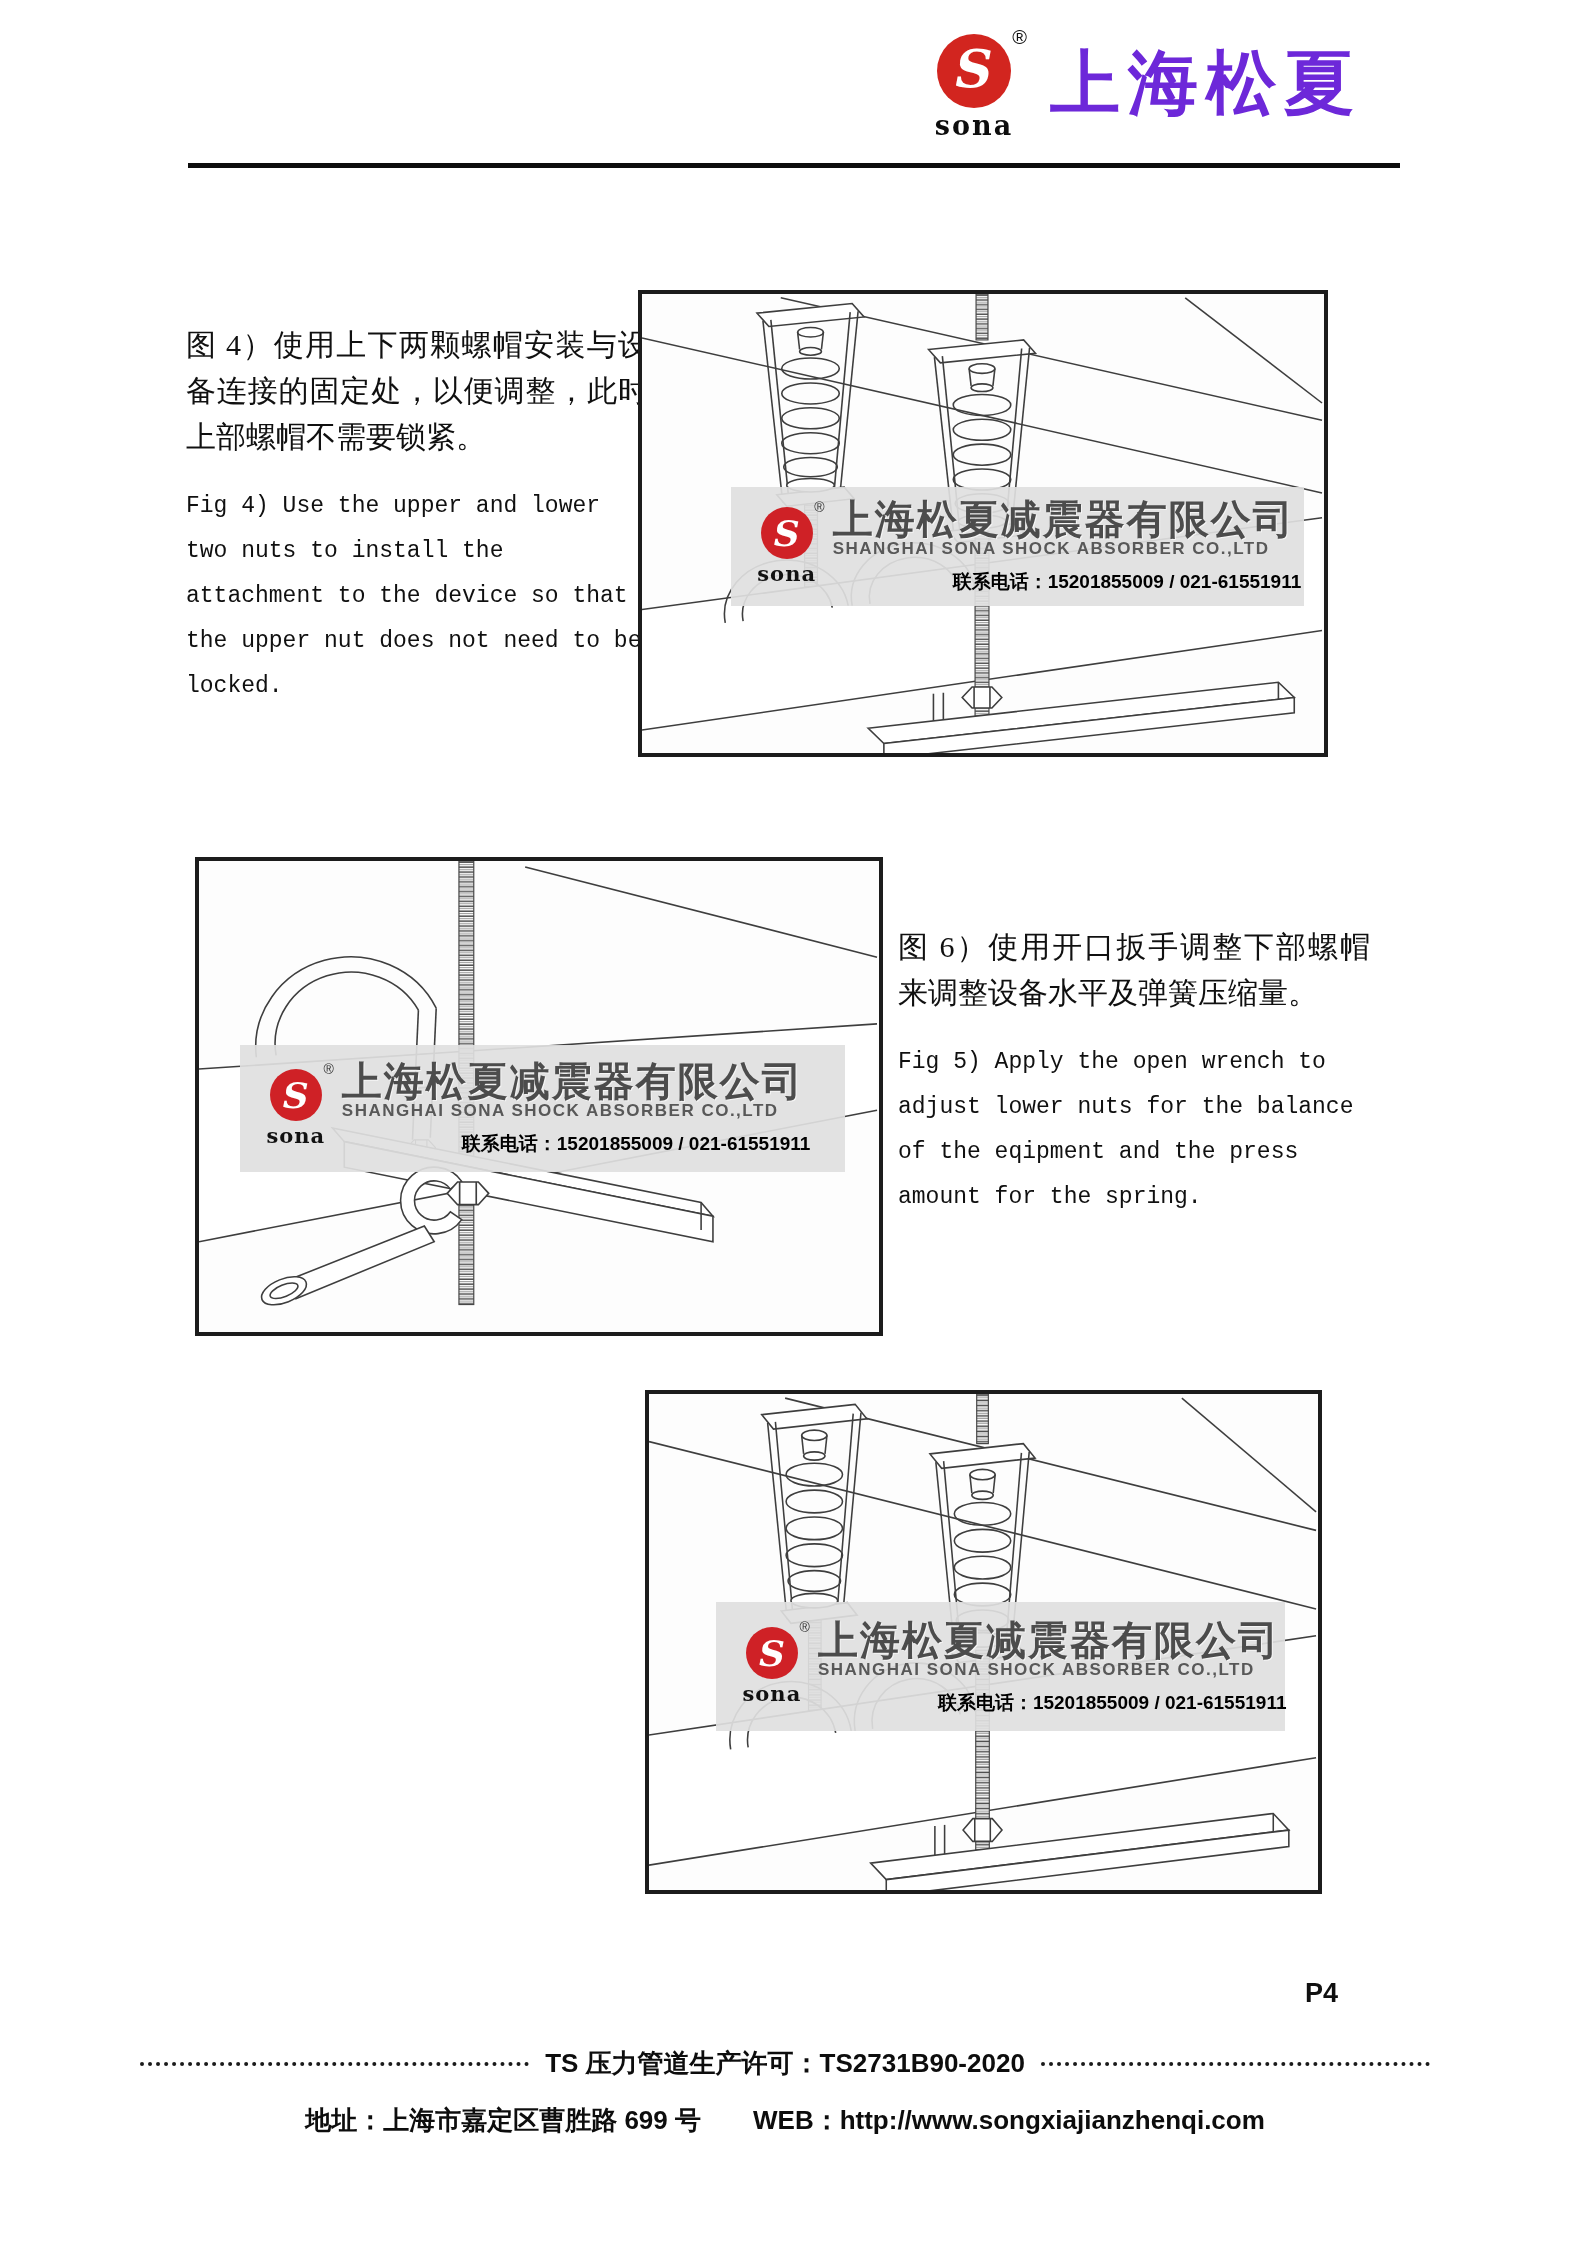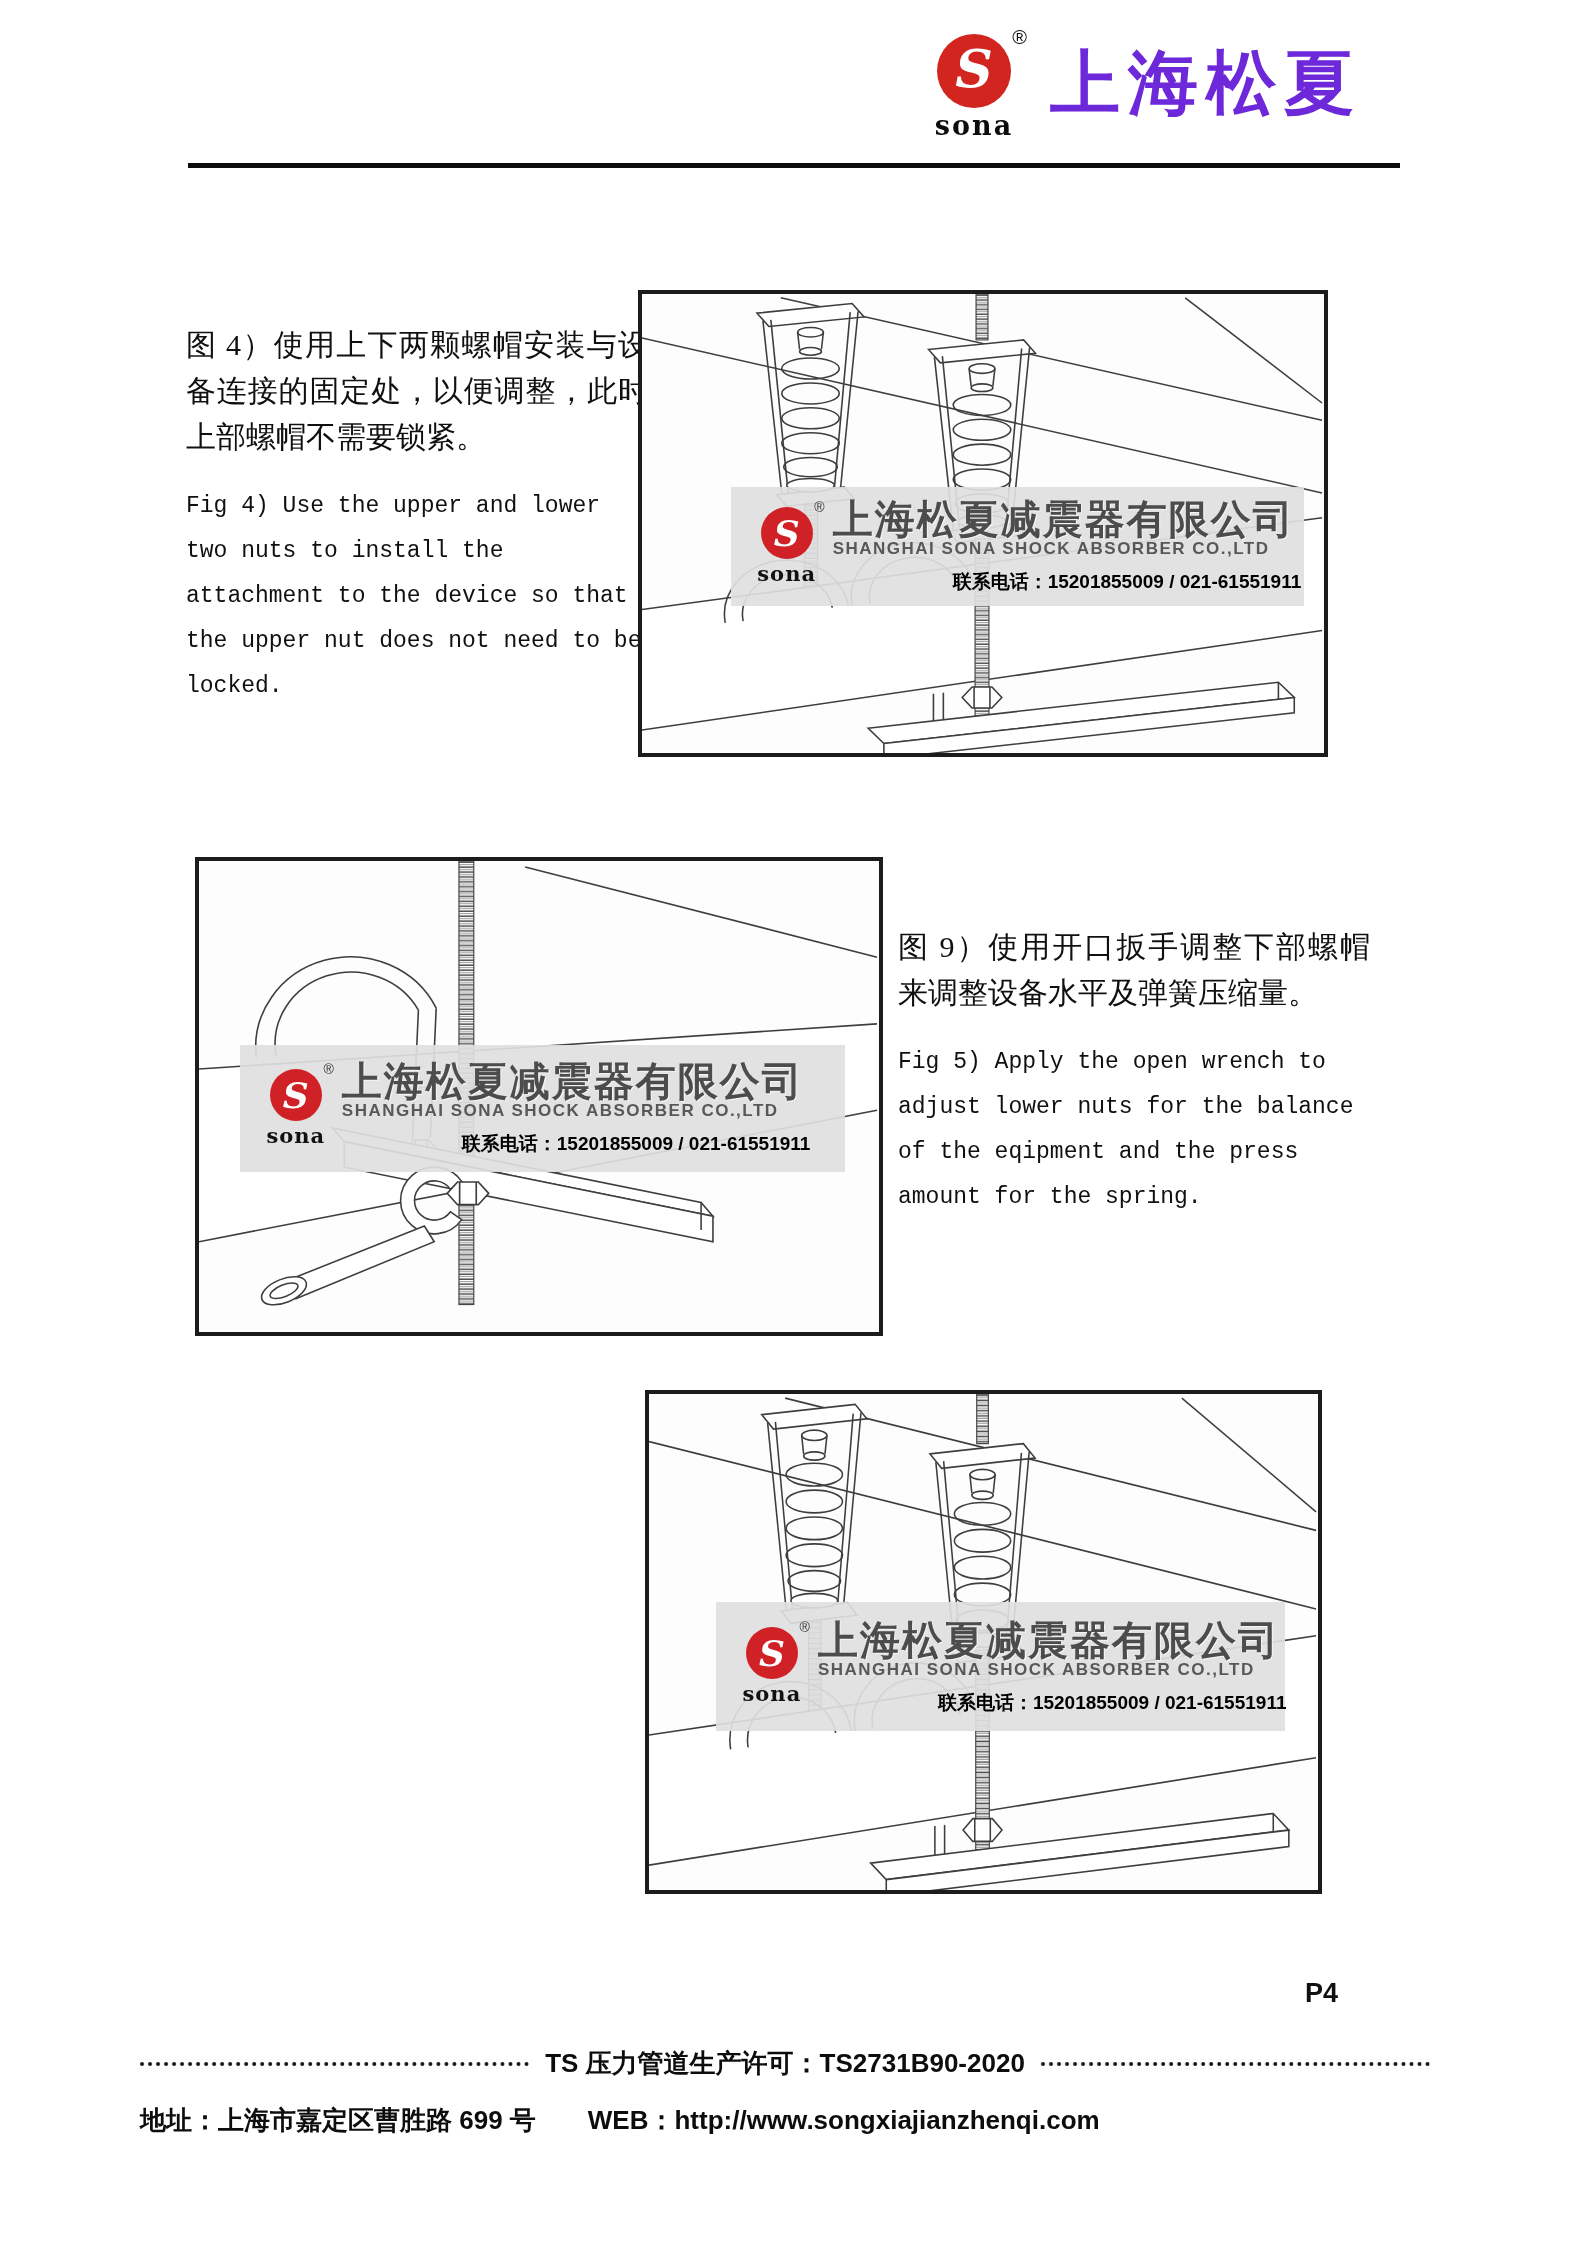--- a/index.html
+++ b/index.html
@@ -59,21 +59,21 @@
          white-space:nowrap;}
   .wm-phone{font-size:19px;font-weight:bold;color:#000000;margin-top:10px;margin-left:120px;
             white-space:nowrap;}
 
   
   .page-num{position:absolute;left:1305px;top:1978px;font-size:27px;font-weight:600;color:#101010;}
   .footer{position:absolute;left:140px;top:2046px;width:1290px;}
   .f-row1{display:flex;align-items:center;}
   .dotline{flex:1;height:0;border-top:4px dotted #1a1a1a;}
   .f-license{padding:0 16px;font-size:26px;font-weight:600;color:#0d0d0d;white-space:nowrap;}
-  .f-row2{display:flex;gap:52px;margin-top:22px;font-size:26px;
+  .f-row2{display:flex;justify-content:center;gap:52px;margin-top:22px;font-size:26px;
           font-weight:600;color:#0d0d0d;}
   .f-row2 span{white-space:nowrap;}
 
   svg .ln{stroke:#3e3e3e;stroke-width:1.6;fill:none;}
   svg .fw{fill:#ffffff;stroke:#3e3e3e;stroke-width:1.6;}
   svg .fwn{fill:#ffffff;stroke:none;}
 </style>
 </head>
 <body>
 
@@ -214,21 +214,21 @@
       </div>
       <div class="wm-text">
         <div class="wm-zh">上海松夏减震器有限公司</div>
         <div class="wm-en">SHANGHAI SONA SHOCK ABSORBER CO.,LTD</div>
         <div class="wm-phone">联系电话：15201855009 / 021-61551911</div>
       </div>
     </div>
   </div>
 
   <div class="tblock" id="blk5">
-    <div class="zh">图 9）使用开口扳手调整下部螺帽来调整设备水平及弹簧压缩量。</div>
+    <div class="zh">图 6）使用开口扳手调整下部螺帽来调整设备水平及弹簧压缩量。</div>
     <div class="en">Fig 5) Apply the open wrench to adjust lower nuts for the balance of the eqipment and the press amount for the spring.</div>
   </div>
 
 
   <div class="figure" id="fig6">
     <svg class="art" viewBox="0 0 688 480" preserveAspectRatio="none">
       <use href="#scene-hang"></use>
     </svg>
     <div class="wm">
       <div class="wm-logo">

